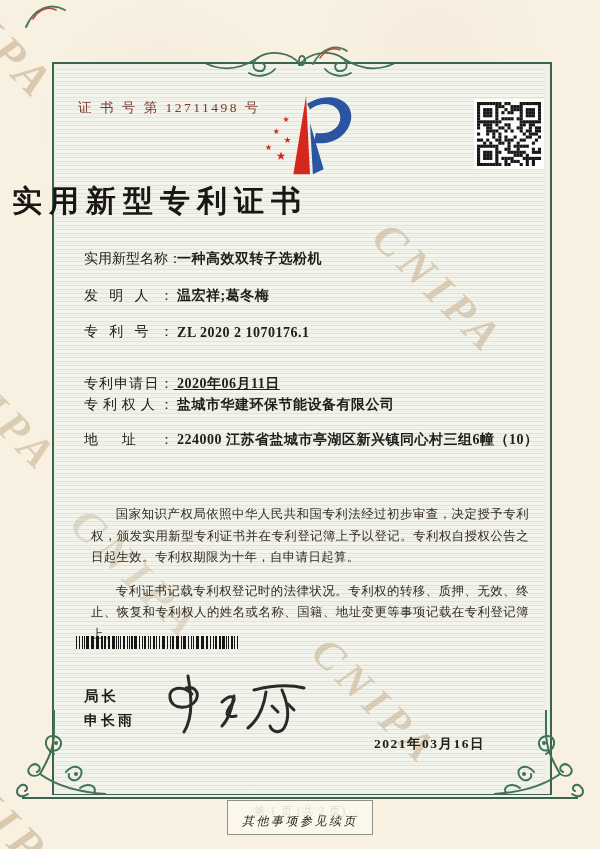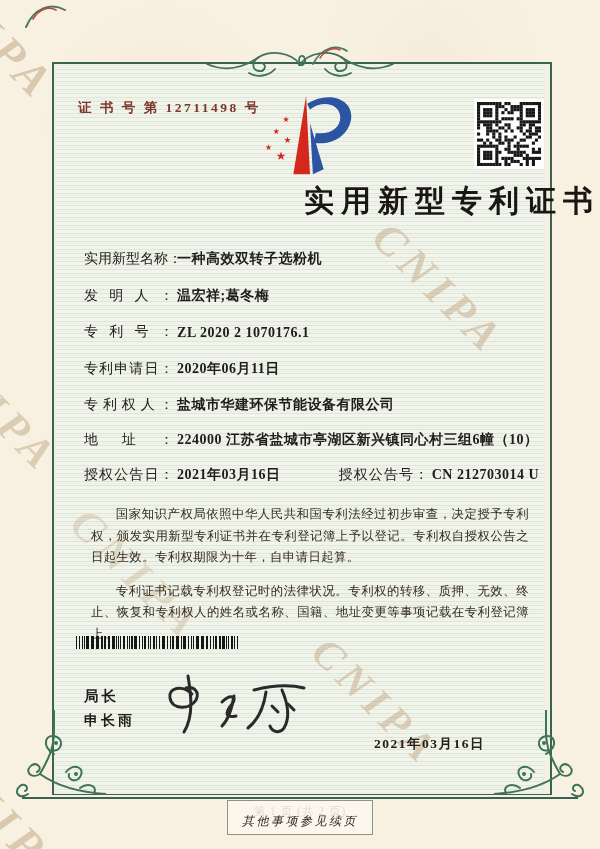--- a/index.html
+++ b/index.html
@@ -20,26 +20,26 @@
     box-shadow:inset 0 0 0 2px #edf1e3;pointer-events:none;}
   .bottom-rule{position:absolute;left:22px;top:797px;width:556px;height:0;z-index:2;
     border-top:2.5px solid #3c6252;}
   
   .wm-layer{position:absolute;inset:0;z-index:1;pointer-events:none;}
   .wm{position:absolute;font-weight:bold;font-style:italic;letter-spacing:7px;
     color:#c3a987;transform:rotate(45deg);transform-origin:left top;white-space:nowrap;}
   
   .content{position:absolute;inset:0;z-index:4;}
   .cert-no{position:absolute;left:78px;top:99px;font-size:13.5px;letter-spacing:2.5px;
-    color:#7d372c;font-weight:700;}
+    color:#7d372c;font-weight:400;}
   .qr-wrap{position:absolute;left:474px;top:99px;width:70px;height:70px;background:#fdfdfb;}
   .qr-wrap svg{position:absolute;left:3px;top:3px;}
   .logo{position:absolute;left:250px;top:92px;width:118px;height:88px;}
-  .title{position:absolute;left:0;right:0;top:181px;text-align:right;
-    font-size:30px;font-weight:700;letter-spacing:7px;color:#191613;}
+  .title{position:absolute;left:0;right:0;top:181px;text-align:left;
+    font-size:30px;font-weight:700;letter-spacing:7px;color:#191613;padding-left:12px;}
   .frow{position:absolute;left:84px;right:60px;font-size:14px;color:#24201c;white-space:nowrap;}
   .flabel{display:inline-block;width:6.4em;text-align:justify;text-align-last:justify;
     vertical-align:bottom;}
   .fvalue{letter-spacing:0.5px;font-weight:600;color:#1f1c19;}
   .fvalue.w1{display:inline-block;width:158px;}
   .paras{position:absolute;left:79px;right:59px;top:492px;font-size:12.4px;line-height:1.74;
     color:#33291f;text-align:justify;}
   .paras p{margin:12px;text-indent:2em;letter-spacing:0.4px;}
   .barcode{position:absolute;left:74px;top:636px;}
   .signer-title{position:absolute;left:84px;top:687px;font-size:14.5px;font-weight:700;
@@ -389,37 +389,31 @@
       <span class="fvalue">一种高效双转子选粉机</span>
     </div>
     <div class="frow" style="top:287px;">
       <span class="flabel">发明人：</span>
       <span class="fvalue">温宏祥;葛冬梅</span>
     </div>
     <div class="frow" style="top:323px;">
       <span class="flabel">专利号：</span>
       <span class="fvalue">ZL 2020 2 1070176.1</span>
     </div>
-    <div class="frow" style="top:360px;">
+    <div class="frow" style="top:375px;text-decoration:underline;">
       <span class="flabel">专利申请日：</span>
       <span class="fvalue">2020年06月11日</span>
     </div>
     <div class="frow" style="top:396px;">
       <span class="flabel">专利权人：</span>
       <span class="fvalue">盐城市华建环保节能设备有限公司</span>
     </div>
     <div class="frow" style="top:431px;">
       <span class="flabel">地址：</span>
       <span class="fvalue">224000 江苏省盐城市亭湖区新兴镇同心村三组6幢（10）</span>
-    </div>
-    <div class="frow" style="top:466px;">
-      <span class="flabel">授权公告日：</span>
-      <span class="fvalue w1">2021年03月16日</span>
-      <span class="flabel">授权公告号：</span>
-      <span class="fvalue">CN 212703014 U</span>
     </div>
 
     <div class="paras">
       <p>国家知识产权局依照中华人民共和国专利法经过初步审查，决定授予专利权，颁发实用新型专利证书并在专利登记簿上予以登记。专利权自授权公告之日起生效。专利权期限为十年，自申请日起算。</p>
       <p>专利证书记载专利权登记时的法律状况。专利权的转移、质押、无效、终止、恢复和专利权人的姓名或名称、国籍、地址变更等事项记载在专利登记簿上。</p>
     </div>
 
     <svg class="barcode" id="barcode-svg" width="172" height="13">
         <g fill="#161616">
           <rect x="2" y="0" width="1" height="13"></rect>

